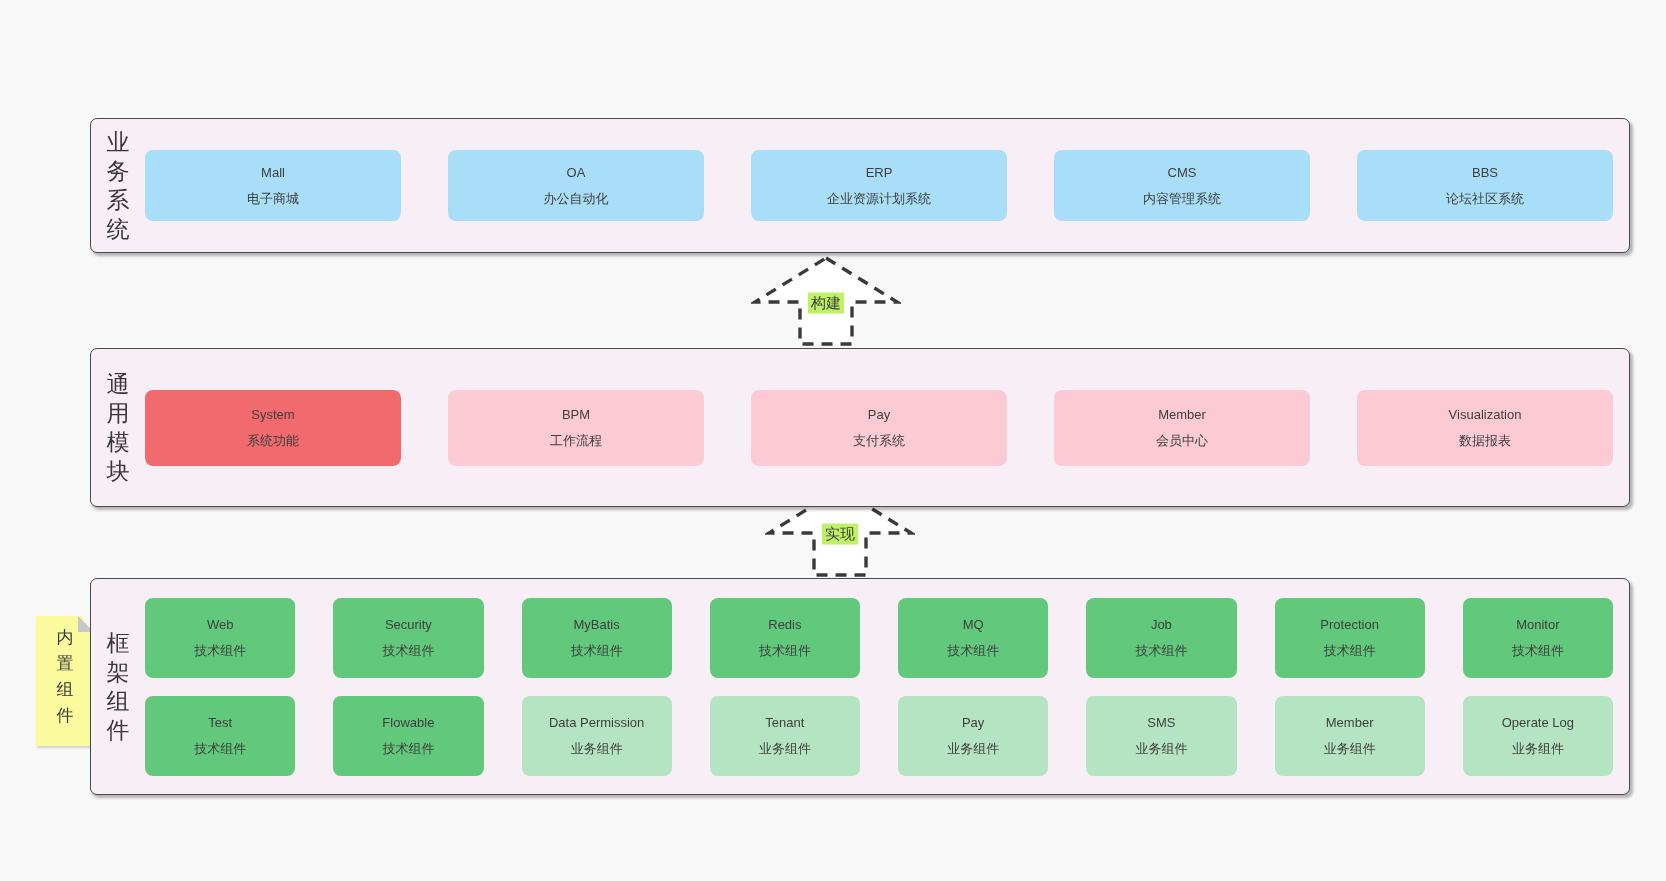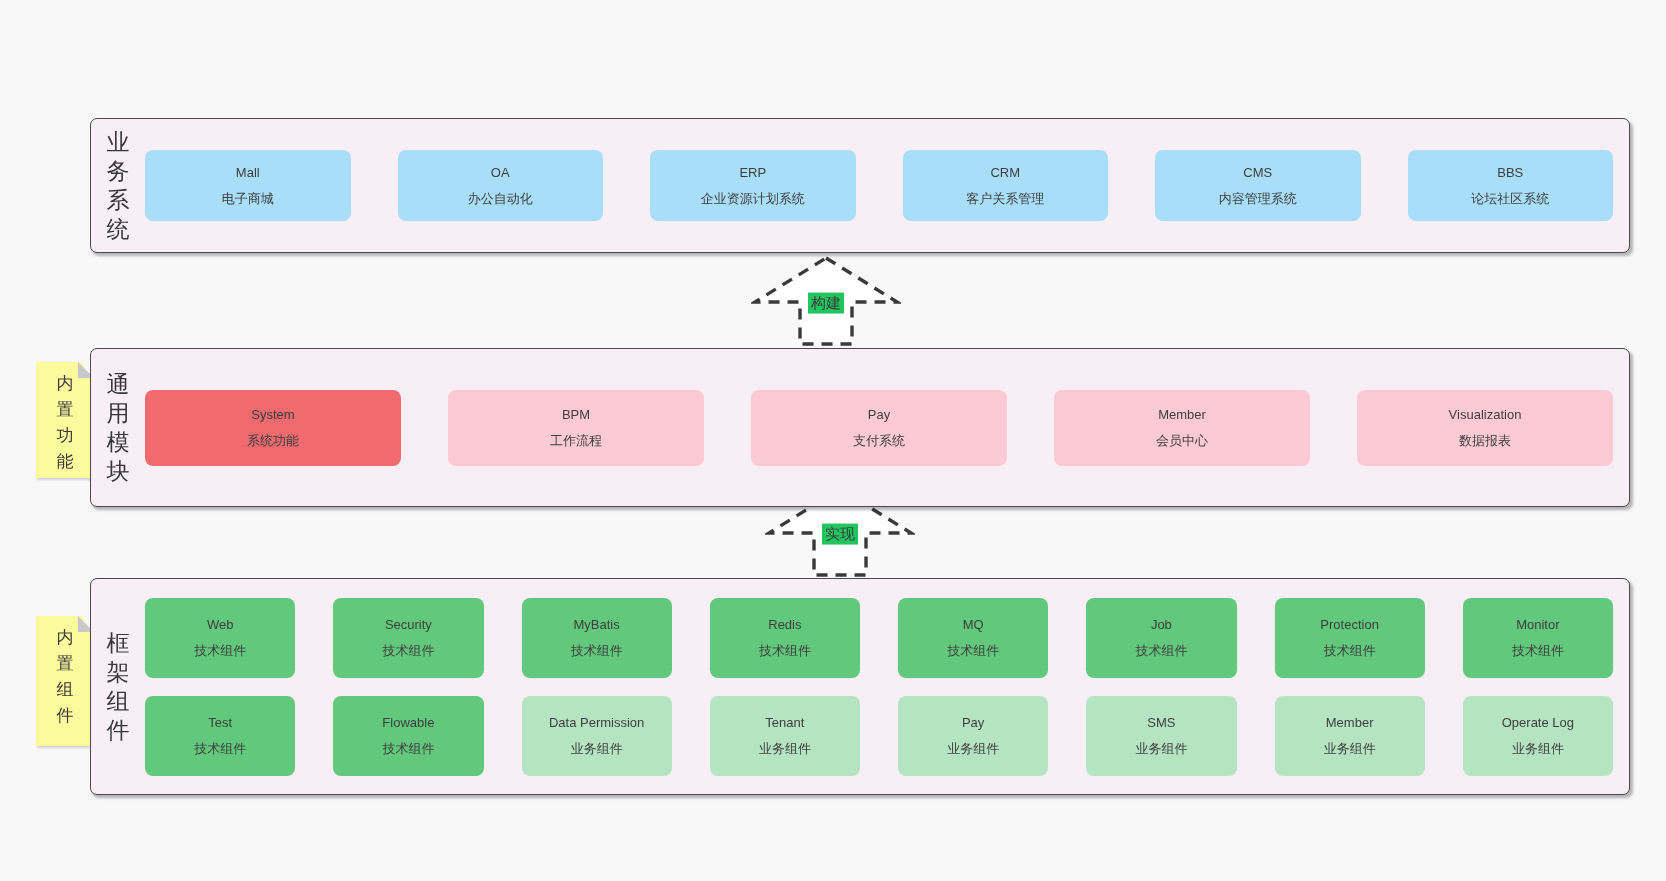--- a/index.html
+++ b/index.html
@@ -71,55 +71,47 @@
     text-align:center;word-break:break-all;width:100%;padding:0 16px;
   }
 
   
   .arrow{position:absolute;width:150px;height:92px;z-index:1;}
   .arrow-1{left:751px;top:255px;}
   .arrow-2{left:765px;top:486px;}
   .arrow svg{display:block;width:150px;height:92px;}
   .arrow-label{
     position:absolute;left:50%;top:47px;transform:translate(-50%,-45%);
-    background:#22c55e;padding:1px 3px;font-size:15px;color:#3c3c3c;white-space:nowrap;
+    background:#bef264;padding:1px 3px;font-size:15px;color:#3c3c3c;white-space:nowrap;
   }
 </style>
 </head>
 <body>
 
 <div class="canvas">
 
-  <div class="sticky sticky-mid">
-    <div class="fold"></div>
-    <div class="sticky-text">内置功能</div>
-  </div>
   <div class="sticky sticky-bot">
     <div class="fold"></div>
     <div class="sticky-text">内置组件</div>
   </div>
 
   <section class="band band-top">
     <div class="band-label">业务系统</div>
     <div class="band-row">
       <div class="node blue">
         <div>Mall</div>
         <div>电子商城</div>
       </div>
       <div class="node blue">
         <div>OA</div>
         <div>办公自动化</div>
       </div>
       <div class="node blue">
         <div>ERP</div>
         <div>企业资源计划系统</div>
-      </div>
-      <div class="node blue">
-        <div>CRM</div>
-        <div>客户关系管理</div>
       </div>
       <div class="node blue">
         <div>CMS</div>
         <div>内容管理系统</div>
       </div>
       <div class="node blue">
         <div>BBS</div>
         <div>论坛社区系统</div>
       </div>
     </div>

